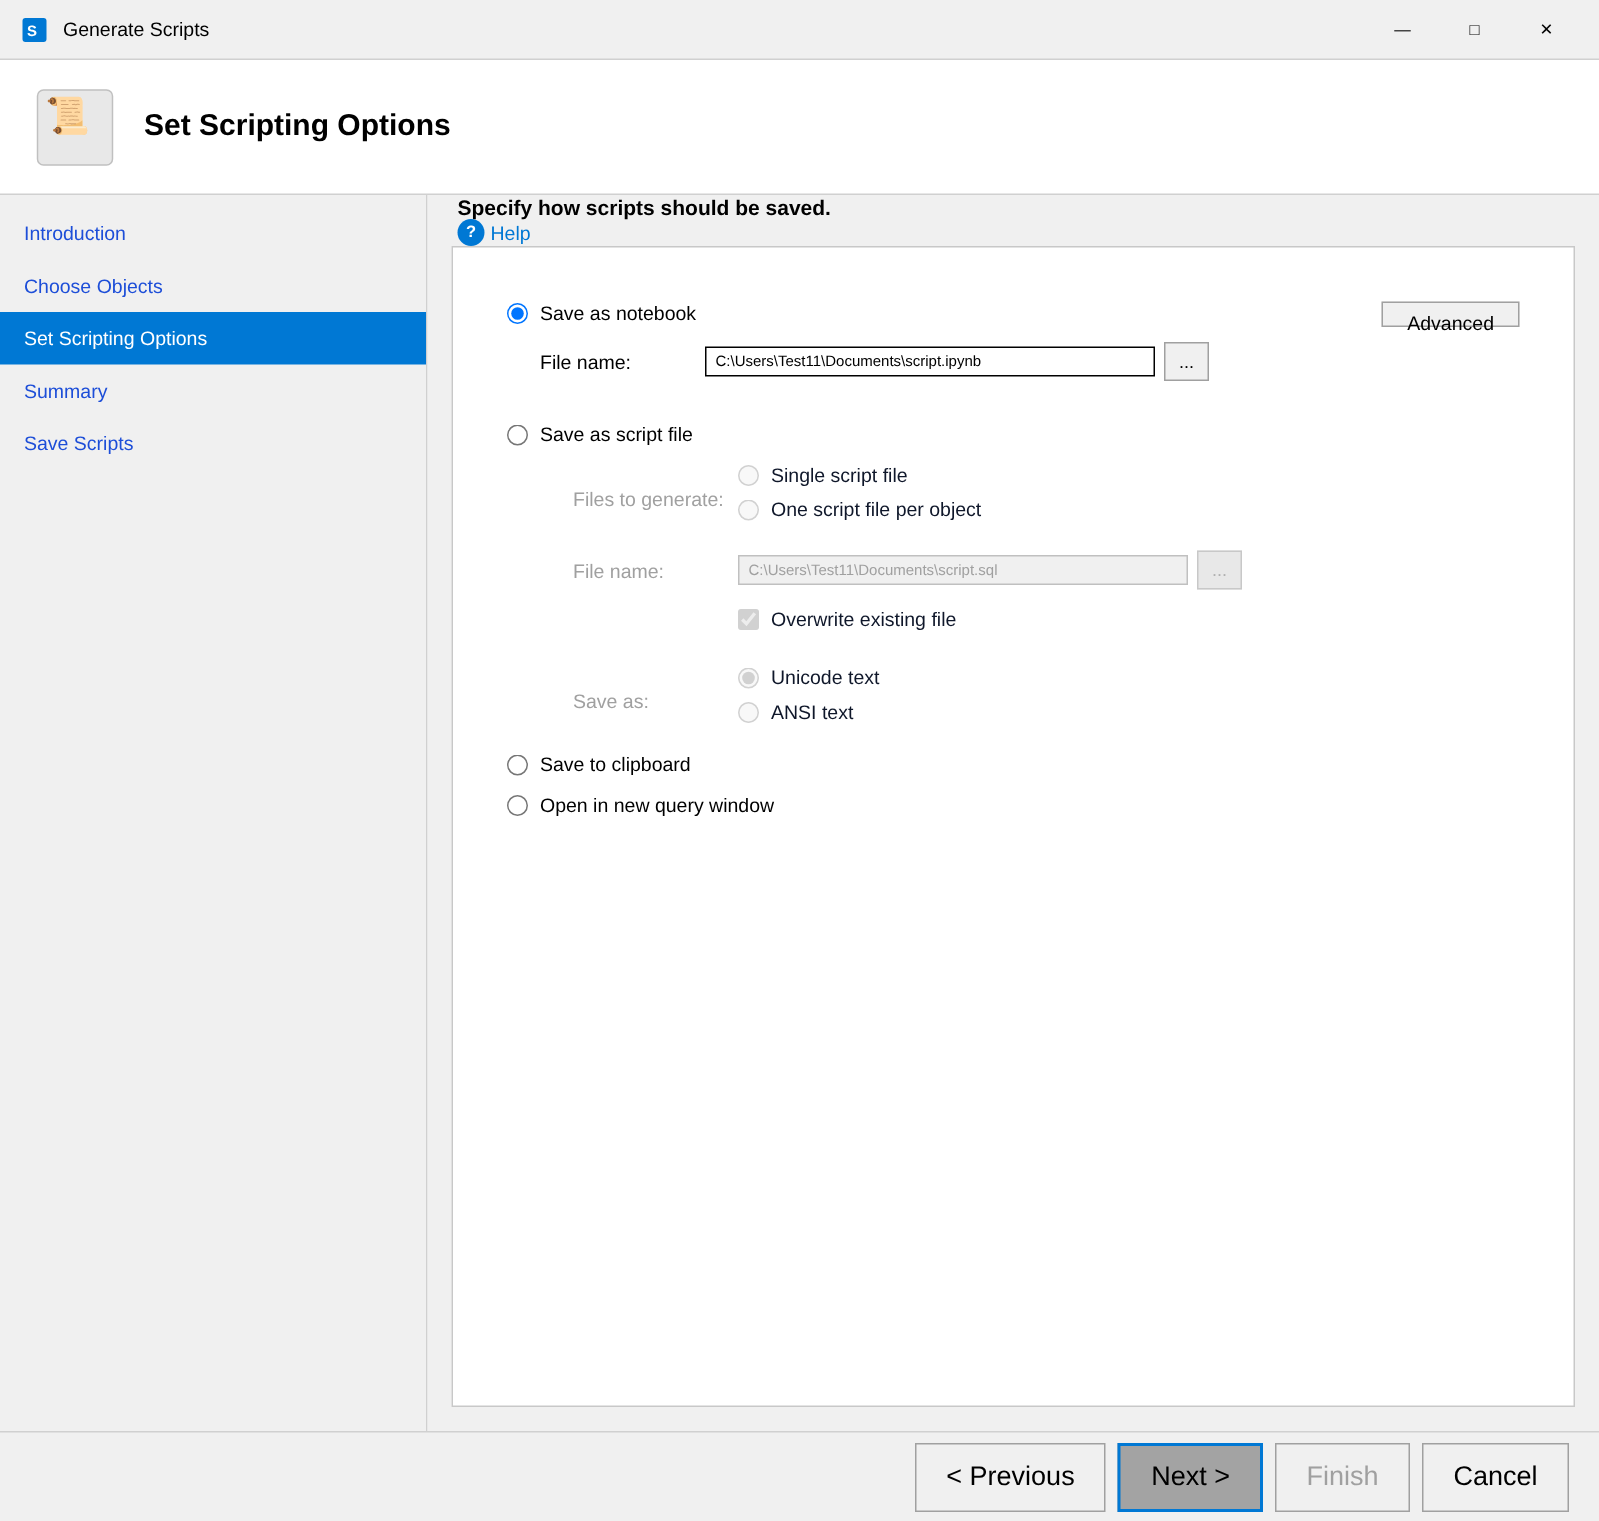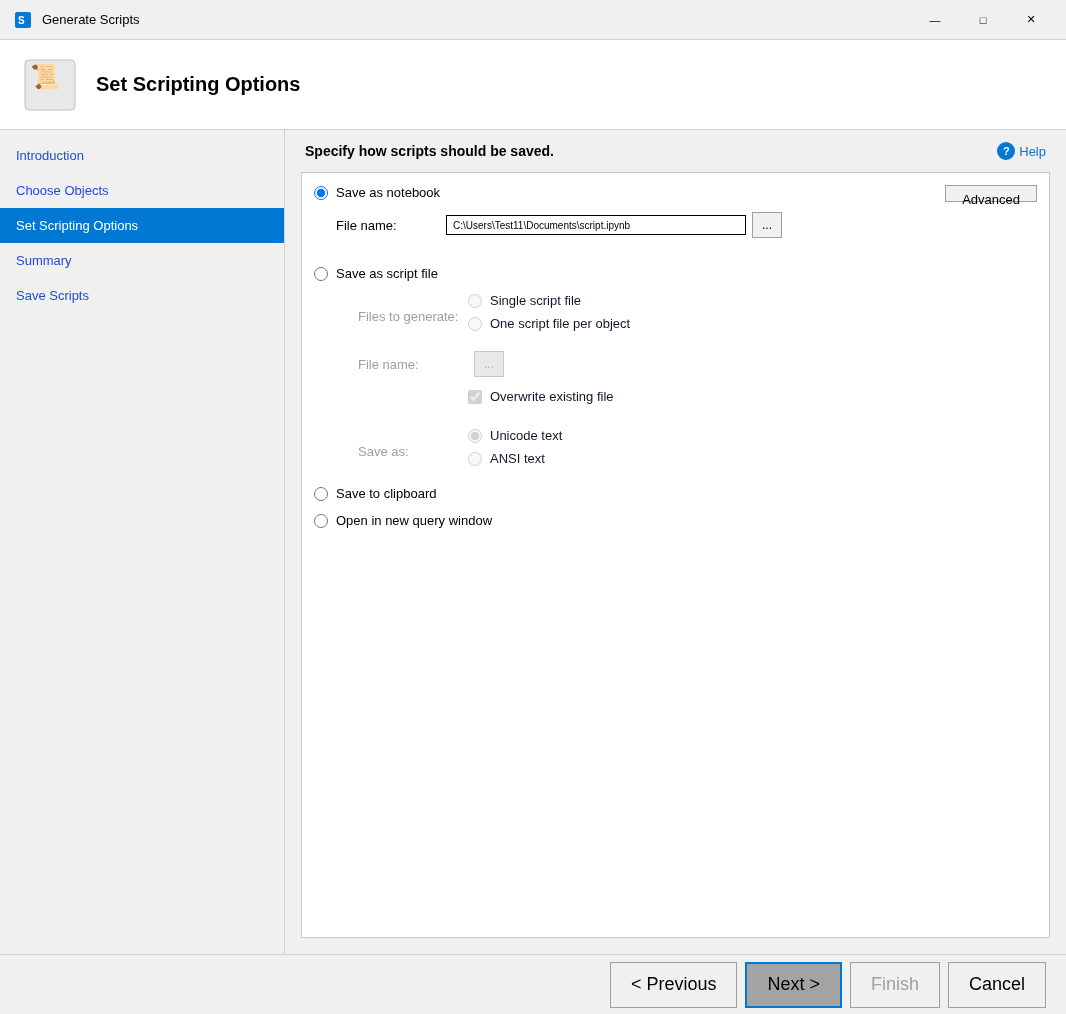--- a/index.html
+++ b/index.html
@@ -96,22 +96,23 @@
     .content {
       flex: 1;
       background: #f0f0f0;
       padding: 0;
       display: flex;
       flex-direction: column;
     }
     .content-header {
       display: flex;
       justify-content: space-between;
-      align-items: center;
-      padding: 12px 20px;
+      align-items: flex-start;
+      padding: 0 20px;
+      flex-direction: column;
     }
     .content-title {
       font-size: 14px;
       font-weight: 600;
       color: #000;
     }
     .help-link {
       color: #0078d4;
       cursor: pointer;
       display: flex;
@@ -131,21 +132,21 @@
       font-size: 11px;
       font-weight: bold;
     }
 
     
     .panel {
       margin: 0 16px 16px 16px;
       background: white;
       border: 1px solid #c8c8c8;
       flex: 1;
-      padding: 12px;
+      padding: 36px;
     }
 
     
     .radio-row {
       display: flex;
       align-items: center;
       margin-bottom: 12px;
     }
     .radio-row input[type=radio] {
       margin-right: 8px;
@@ -378,20 +379,21 @@
             </div>
             <div class="sub-radio-row">
               <input type="radio" name="files-gen" disabled="" id="radio-per-obj" style="">
               <label class="radio-label disabled" for="radio-per-obj">One script file per object</label>
             </div>
           </div>
         </div>
 
         <div class="form-row" style="margin-left:0;">
           <span class="form-label disabled">File name:</span>
+          <input type="text" class="file-input disabled" disabled="" value="C:\Users\Test11\Documents\script.sql" style="">
           <button class="browse-btn disabled" disabled="">...</button>
         </div>
 
         <div class="checkbox-row" style="margin-left:110px;">
           <input type="checkbox" disabled="" checked="" id="chk-overwrite" style="">
           <label class="radio-label disabled" for="chk-overwrite">Overwrite existing file</label>
         </div>
 
         <div class="form-row" style="margin-left:0;">
           <span class="form-label disabled">Save as:</span>

